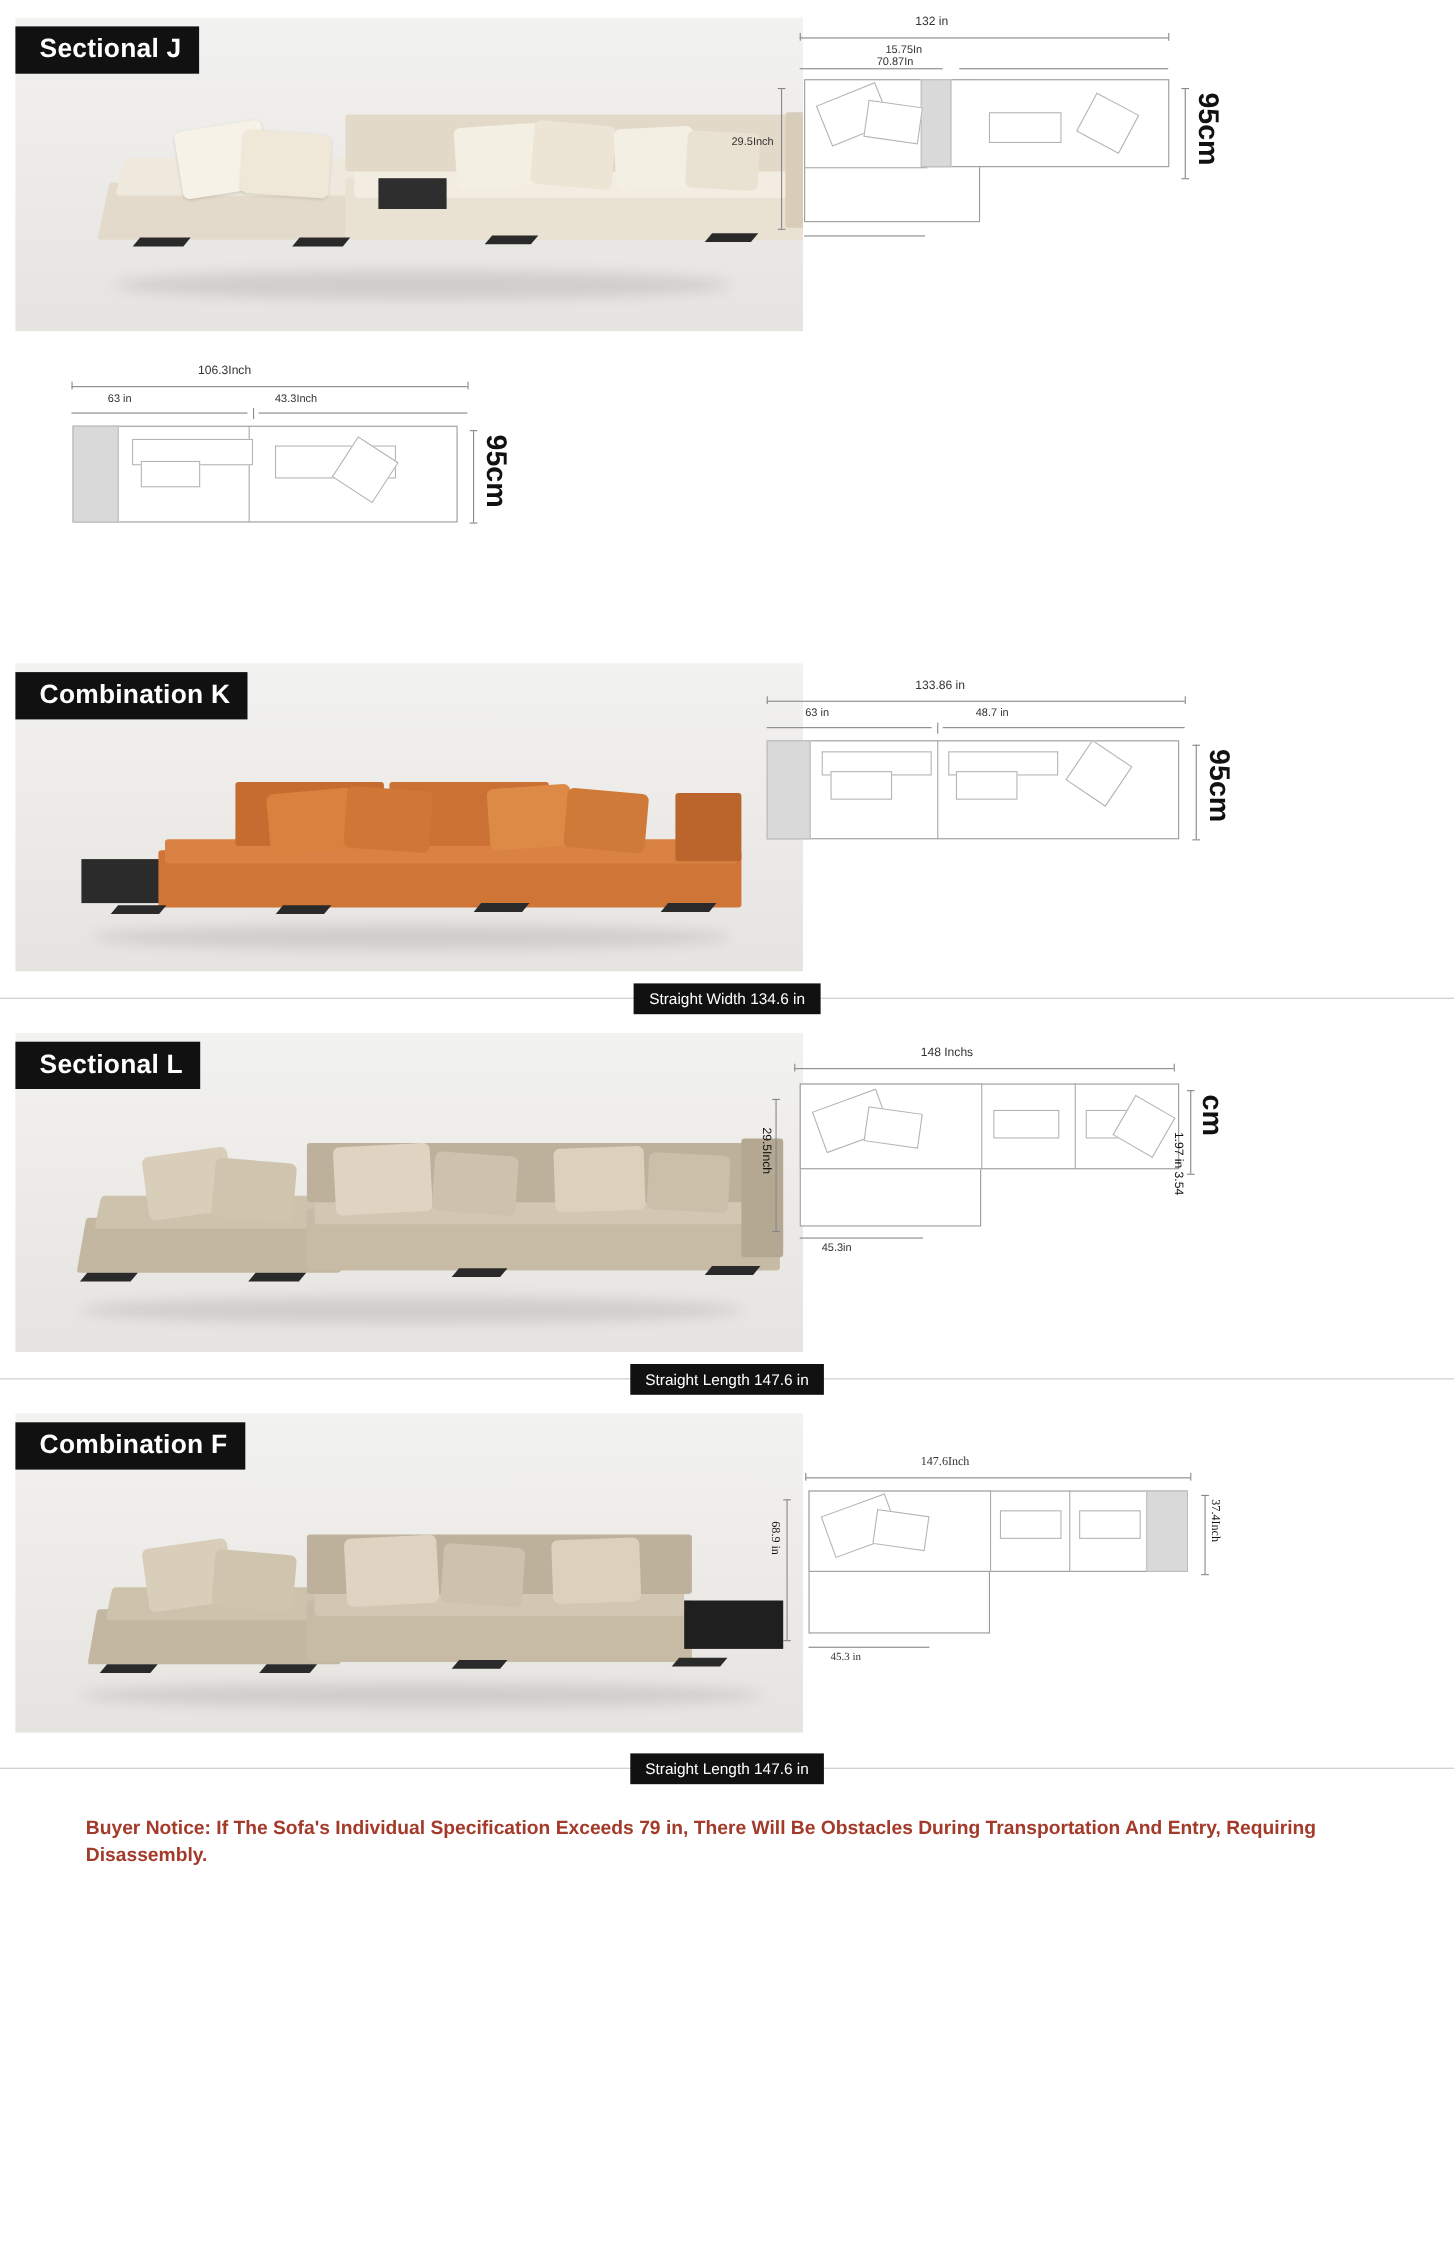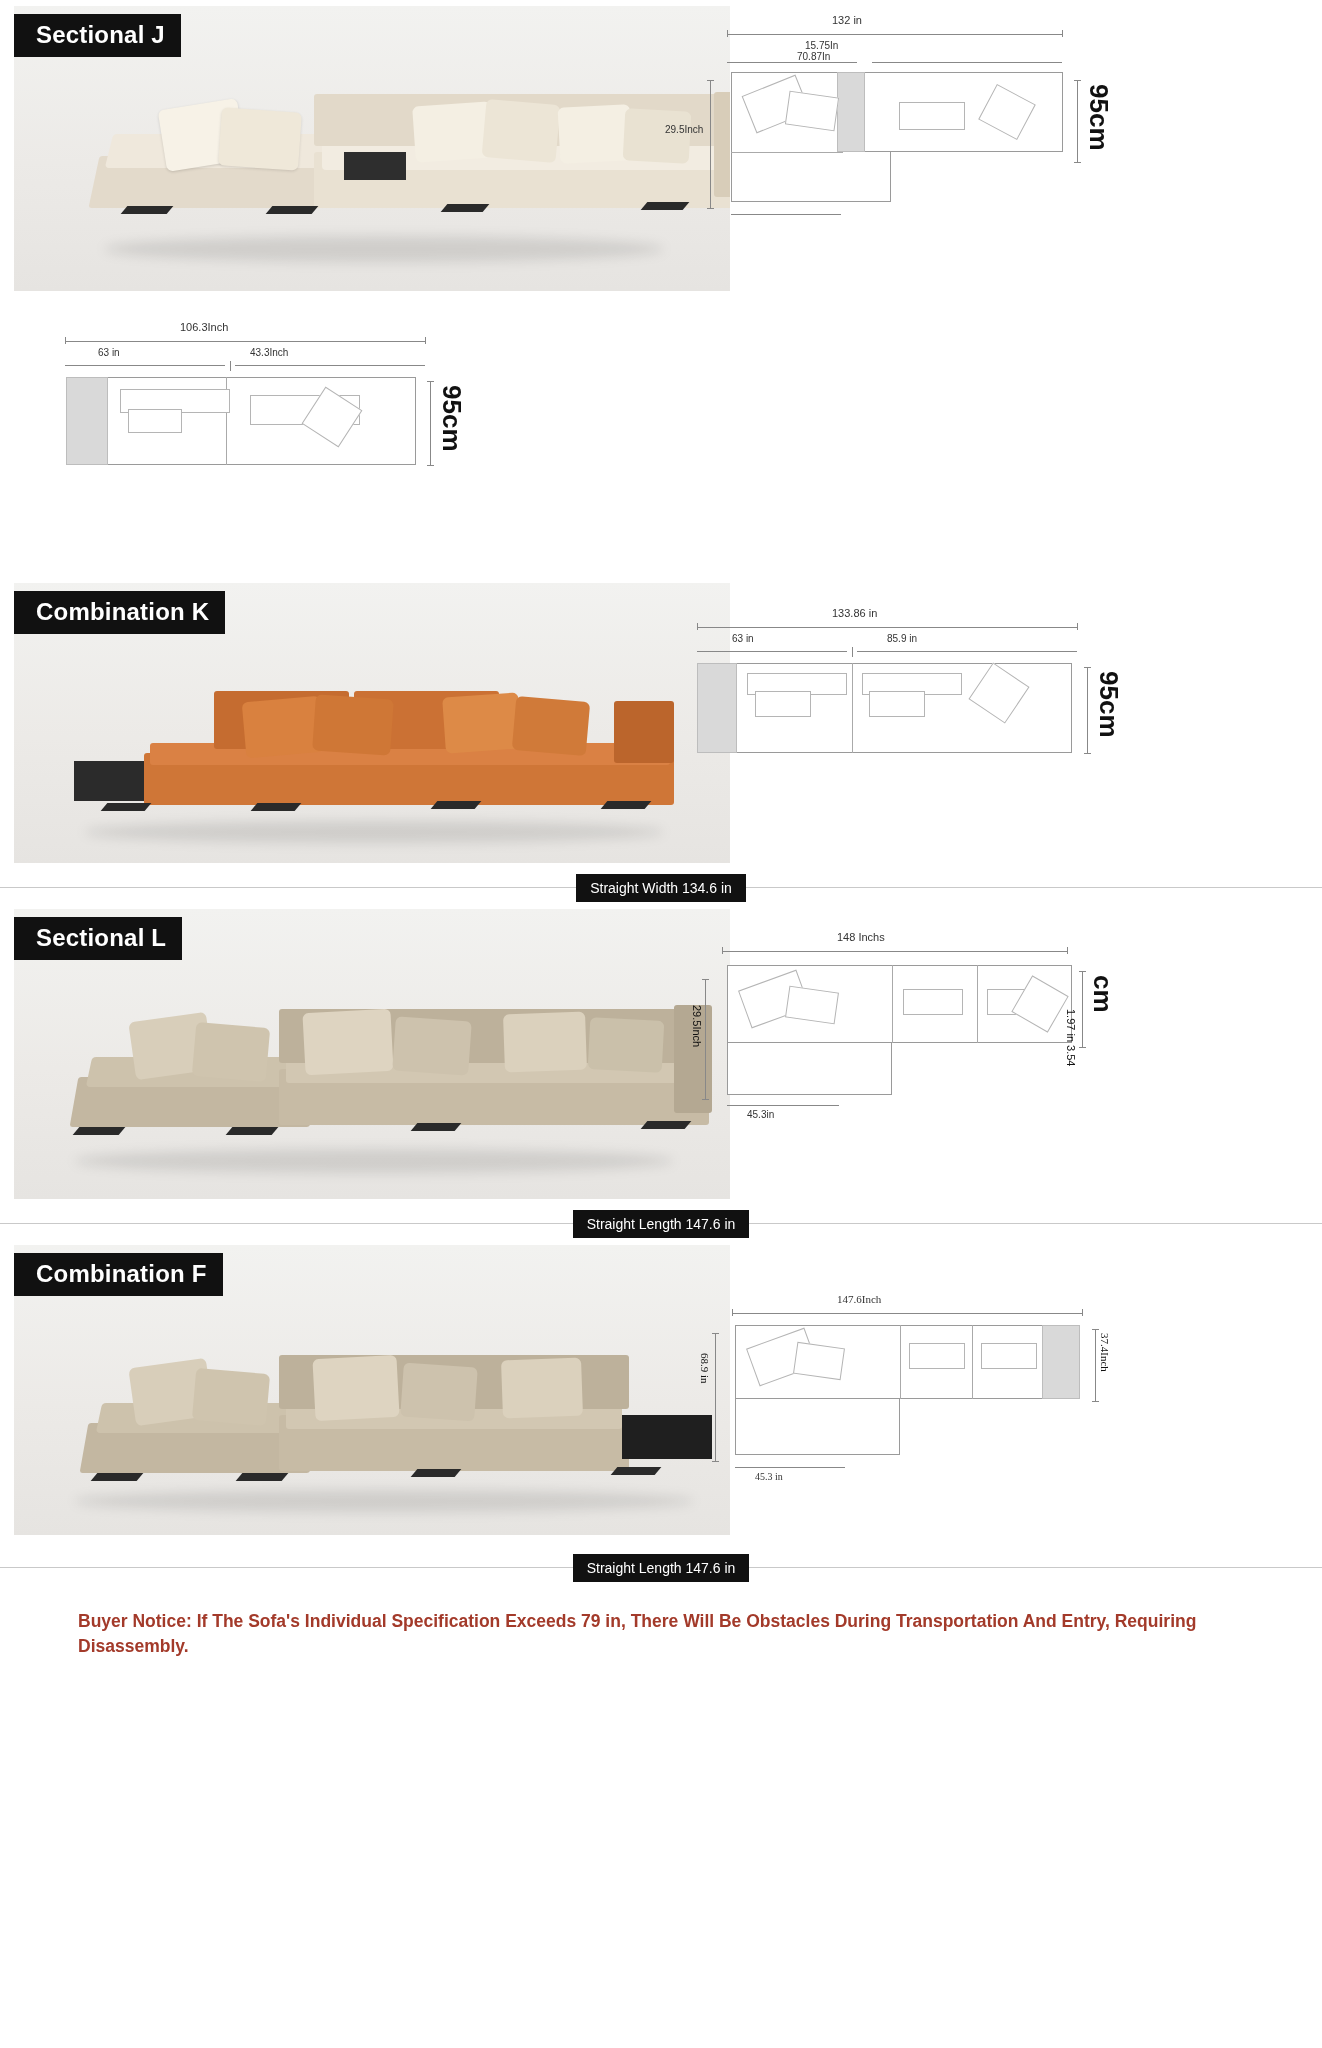--- a/index.html
+++ b/index.html
@@ -12,21 +12,21 @@
   }
   .page { width: 1322px; position: relative; padding-bottom: 30px; }
 
   .section { position: relative; width: 100%; }
   .sec-inner { display: flex; width: 100%; }
 
   .photo-wrap {
     position: relative;
     width: 623px;
     margin-left: 14px;
-    margin-top: 6px;
+    margin-top: 16px;
   }
   .photo {
     position: relative;
     width: 716px;
     height: 285px;
     overflow: hidden;
     background: linear-gradient(180deg,#f2f2f0 0%, #eceae7 55%, #e6e4e1 100%);
   }
 
   .badge {
@@ -238,21 +238,21 @@
         </div>
       </div>
 
       <div class="diagram" style="height:280px;">
         <div class="dim-label" style="left:185px;top:24px;">133.86 in</div>
         <div class="hline" style="left:50px;top:44px;width:380px;"></div>
         <div class="tick" style="left:50px;top:40px;"></div>
         <div class="tick" style="left:430px;top:40px;"></div>
 
         <div class="dim-label sm" style="left:85px;top:50px;">63 in</div>
-        <div class="dim-label sm" style="left:240px;top:50px;">85.9 in</div>
+        <div class="dim-label sm" style="left:240px;top:50px;">48.7 in</div>
         <div class="hline" style="left:50px;top:68px;width:150px;"></div>
         <div class="hline" style="left:210px;top:68px;width:220px;"></div>
         <div class="vline" style="left:205px;top:64px;height:10px;"></div>
 
         <div class="plan" style="left:50px;top:80px;width:375px;height:90px;"></div>
         <div class="plan-fill" style="left:50px;top:80px;width:40px;height:90px;"></div>
         <div class="plan-line" style="left:205px;top:80px;width:1px;height:90px;"></div>
         <div class="cush" style="left:100px;top:90px;width:100px;height:22px;"></div>
         <div class="cush" style="left:108px;top:108px;width:56px;height:26px;"></div>
         <div class="cush" style="left:215px;top:90px;width:100px;height:22px;"></div>

